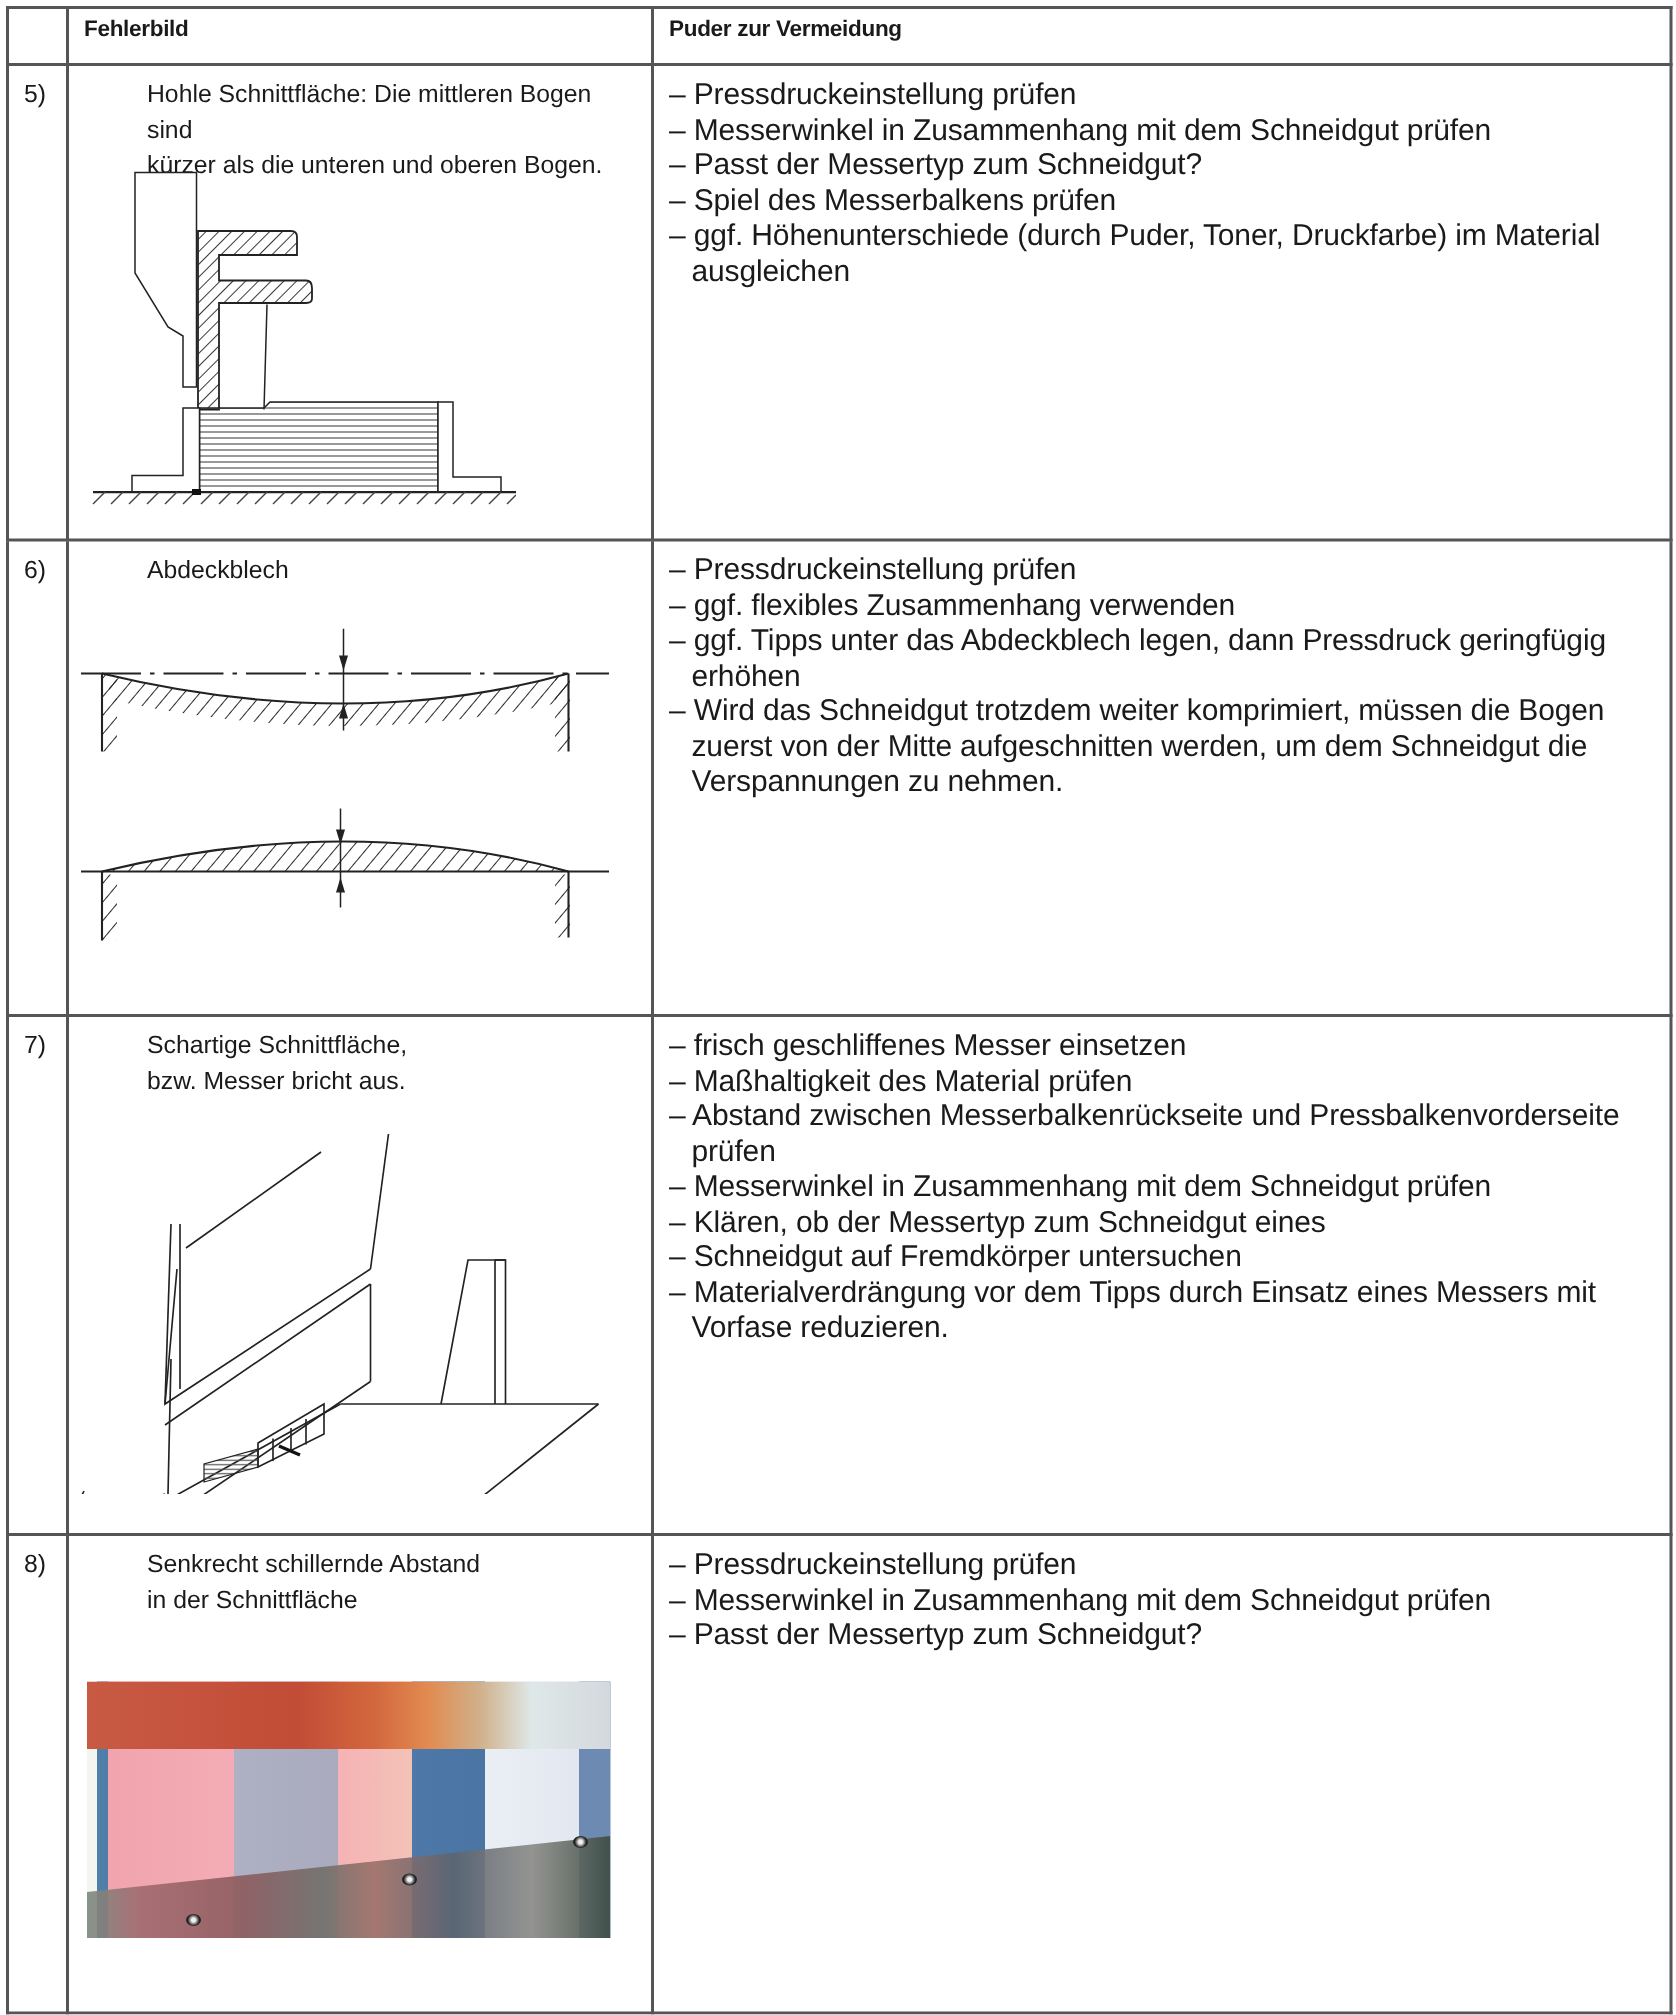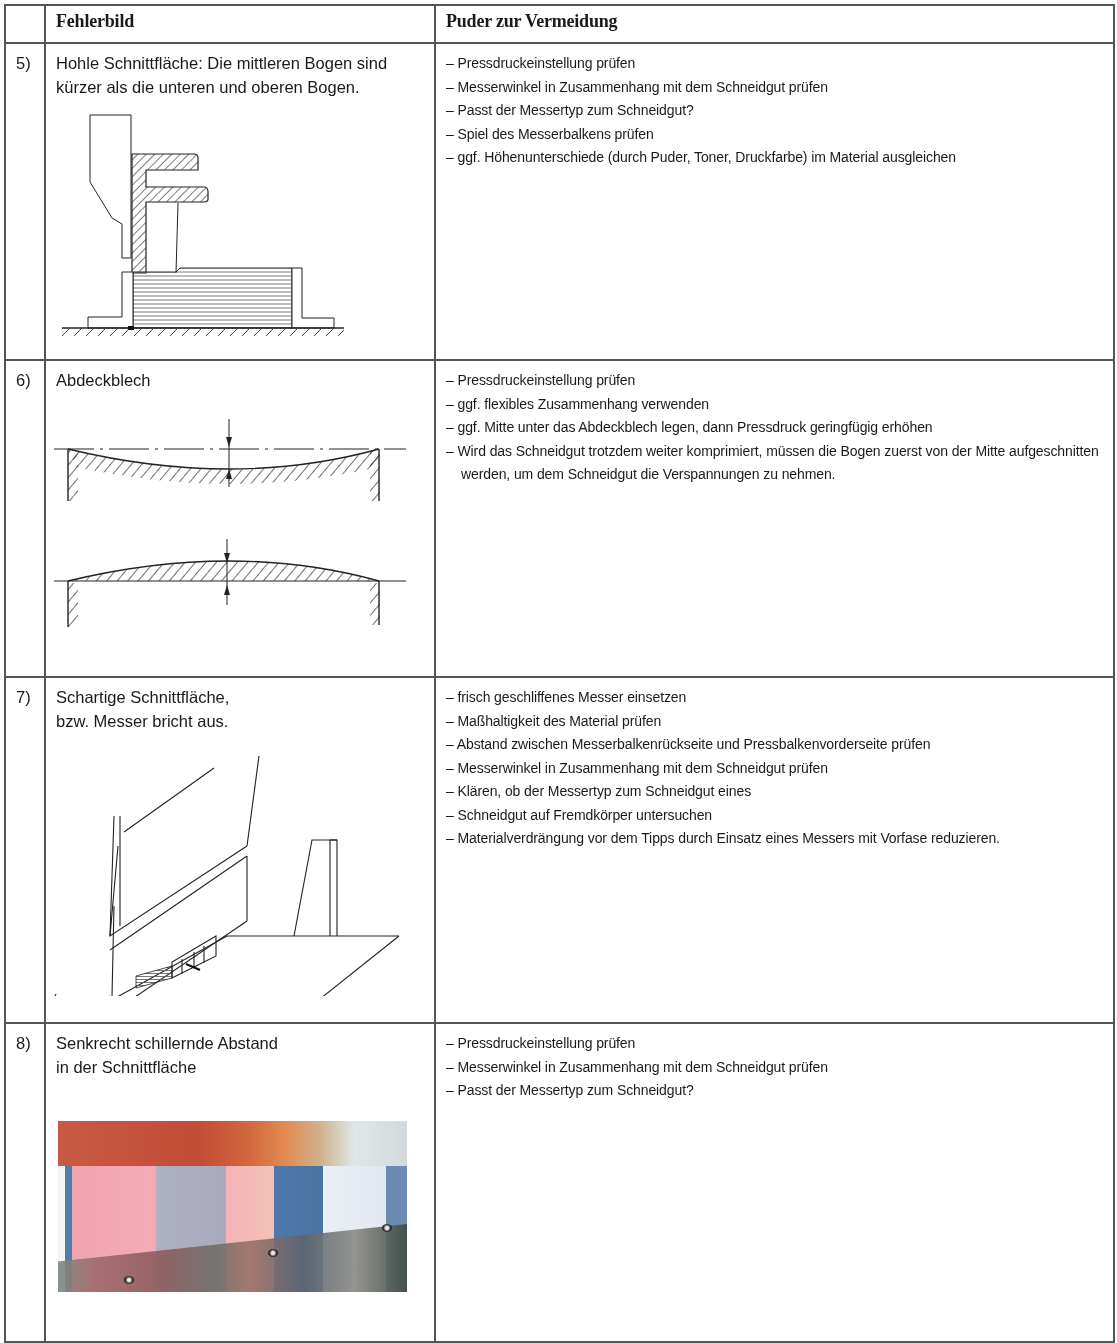--- a/index.html
+++ b/index.html
@@ -2,32 +2,32 @@
 <html><head>
 <meta charset="utf-8">
 <style>
   html, body { margin: 0; padding: 0; background: #ffffff; }
   body { width: 1117px; height: 1343px; position: relative; overflow: hidden;
          font-family: "Liberation Sans", "DejaVu Sans", sans-serif; color: #1a1a1a; }
   table.trouble { position: absolute; left: 4px; top: 4px; width: 1109px;
          border-collapse: collapse; table-layout: fixed; }
   table.trouble td, table.trouble th { border: 2px solid #555; vertical-align: top;
          padding: 0; text-align: left; }
-  th { font-weight: bold; font-size: 18px; height: 31px; padding: 5px 10px 0 10px !important;
-       font-family: Liberation Serif, serif; letter-spacing: -0.2px; }
+  th { font-weight: bold; font-size: 15px; height: 31px; padding: 5px 10px 0 10px !important;
+       font-family: Liberation Sans, sans-serif; letter-spacing: -0.2px; }
   col.c-num { width: 40px; }
   col.c-err { width: 390px; }
   col.c-tips { width: 679px; }
   .num { font-size: 16.5px; padding: 10px 0 0 10px !important; }
   .err { padding: 8px 10px 0 10px !important; font-size: 16.5px; line-height: 23.5px; position: relative; }
-  .tips { padding: 8px 10px 0 10px !important; font-size: 14px; line-height: 23.5px; letter-spacing: -0.1px; }
+  .tips { padding: 8px 10px 0 10px !important; font-size: 20px; line-height: 23.5px; letter-spacing: -0.1px; }
   .tips ul { list-style: none; margin: 0; padding: 0; }
   .tips li { padding-left: 15px; text-indent: -15px; }
   .tips li::before { content: "– "; }
-  .err .title { white-space: pre-line; }
+  .err .title { white-space: pre-line; margin-left: 42px; }
   .fig { position: absolute; }
   .photo { position: absolute; left: 12px; top: 97px; width: 349px; height: 171px; overflow: hidden;
            background: linear-gradient(90deg, #f4f4f0 0%, #f4f4f0 2%, #4f7fa8 2%, #4f7fa8 4%, #f1a4ae 4%, #f3acb5 28%, #aeb0c4 28%, #a9aabe 48%, #f5b3b5 48%, #f3c2b6 62%, #4e78a8 62%, #4a74a2 76%, #eaeef5 76%, #e3e7ef 94%, #6d8bb2 94%); }
   .photo .top { position: absolute; left: 0; top: 0; width: 100%; height: 45px;
            background: linear-gradient(90deg, #c85a44 0%, #c24c36 40%, #d2683e 55%, #e28a50 65%, #d0b08a 75%, #dfe8e8 85%, #d3d8dc 100%); }
   .photo .bottom { position: absolute; left: 0; bottom: 0; width: 100%; height: 68px;
            background: linear-gradient(90deg, #7a8a80 0%, #a06a6e 10%, #8c5a5c 30%, #6f6f6a 45%, #9c7068 55%, #5c6470 70%, #8a8a86 85%, #3c4a40 100%);
            clip-path: polygon(0 55%, 100% 0, 100% 100%, 0 100%); opacity: 0.9; }
   .photo .bolt { position: absolute; width: 10px; height: 8px; border-radius: 50%;
            background: radial-gradient(circle, #f0f0f0 20%, #222 60%); }
@@ -151,21 +151,21 @@
             <line x1="173" y1="120" x2="173" y2="186" stroke="#222" stroke-width="1"></line>
             <polygon points="170,134 176,134 173,144" fill="#222"></polygon>
             <polygon points="170,176 176,176 173,166" fill="#222"></polygon>
           </g>
         </svg>
       </td>
       <td class="tips">
         <ul>
           <li>Pressdruckeinstellung prüfen</li>
           <li>ggf. flexibles Zusammenhang verwenden</li>
-          <li>ggf. Mitte unter das Abdeckblech legen, dann Pressdruck geringfügig erhöhen</li>
+          <li>ggf. Tipps unter das Abdeckblech legen, dann Pressdruck geringfügig erhöhen</li>
           <li>Wird das Schneidgut trotzdem weiter komprimiert, müssen die Bogen zuerst von der Mitte aufgeschnitten werden, um dem Schneidgut die Verspannungen zu nehmen.</li>
         </ul>
       </td>
     </tr>
 
     <tr style="height:346px;">
       <td class="num">7)</td>
       <td class="err">
         <div class="title">Schartige Schnittfläche,
 bzw. Messer bricht aus.</div>

